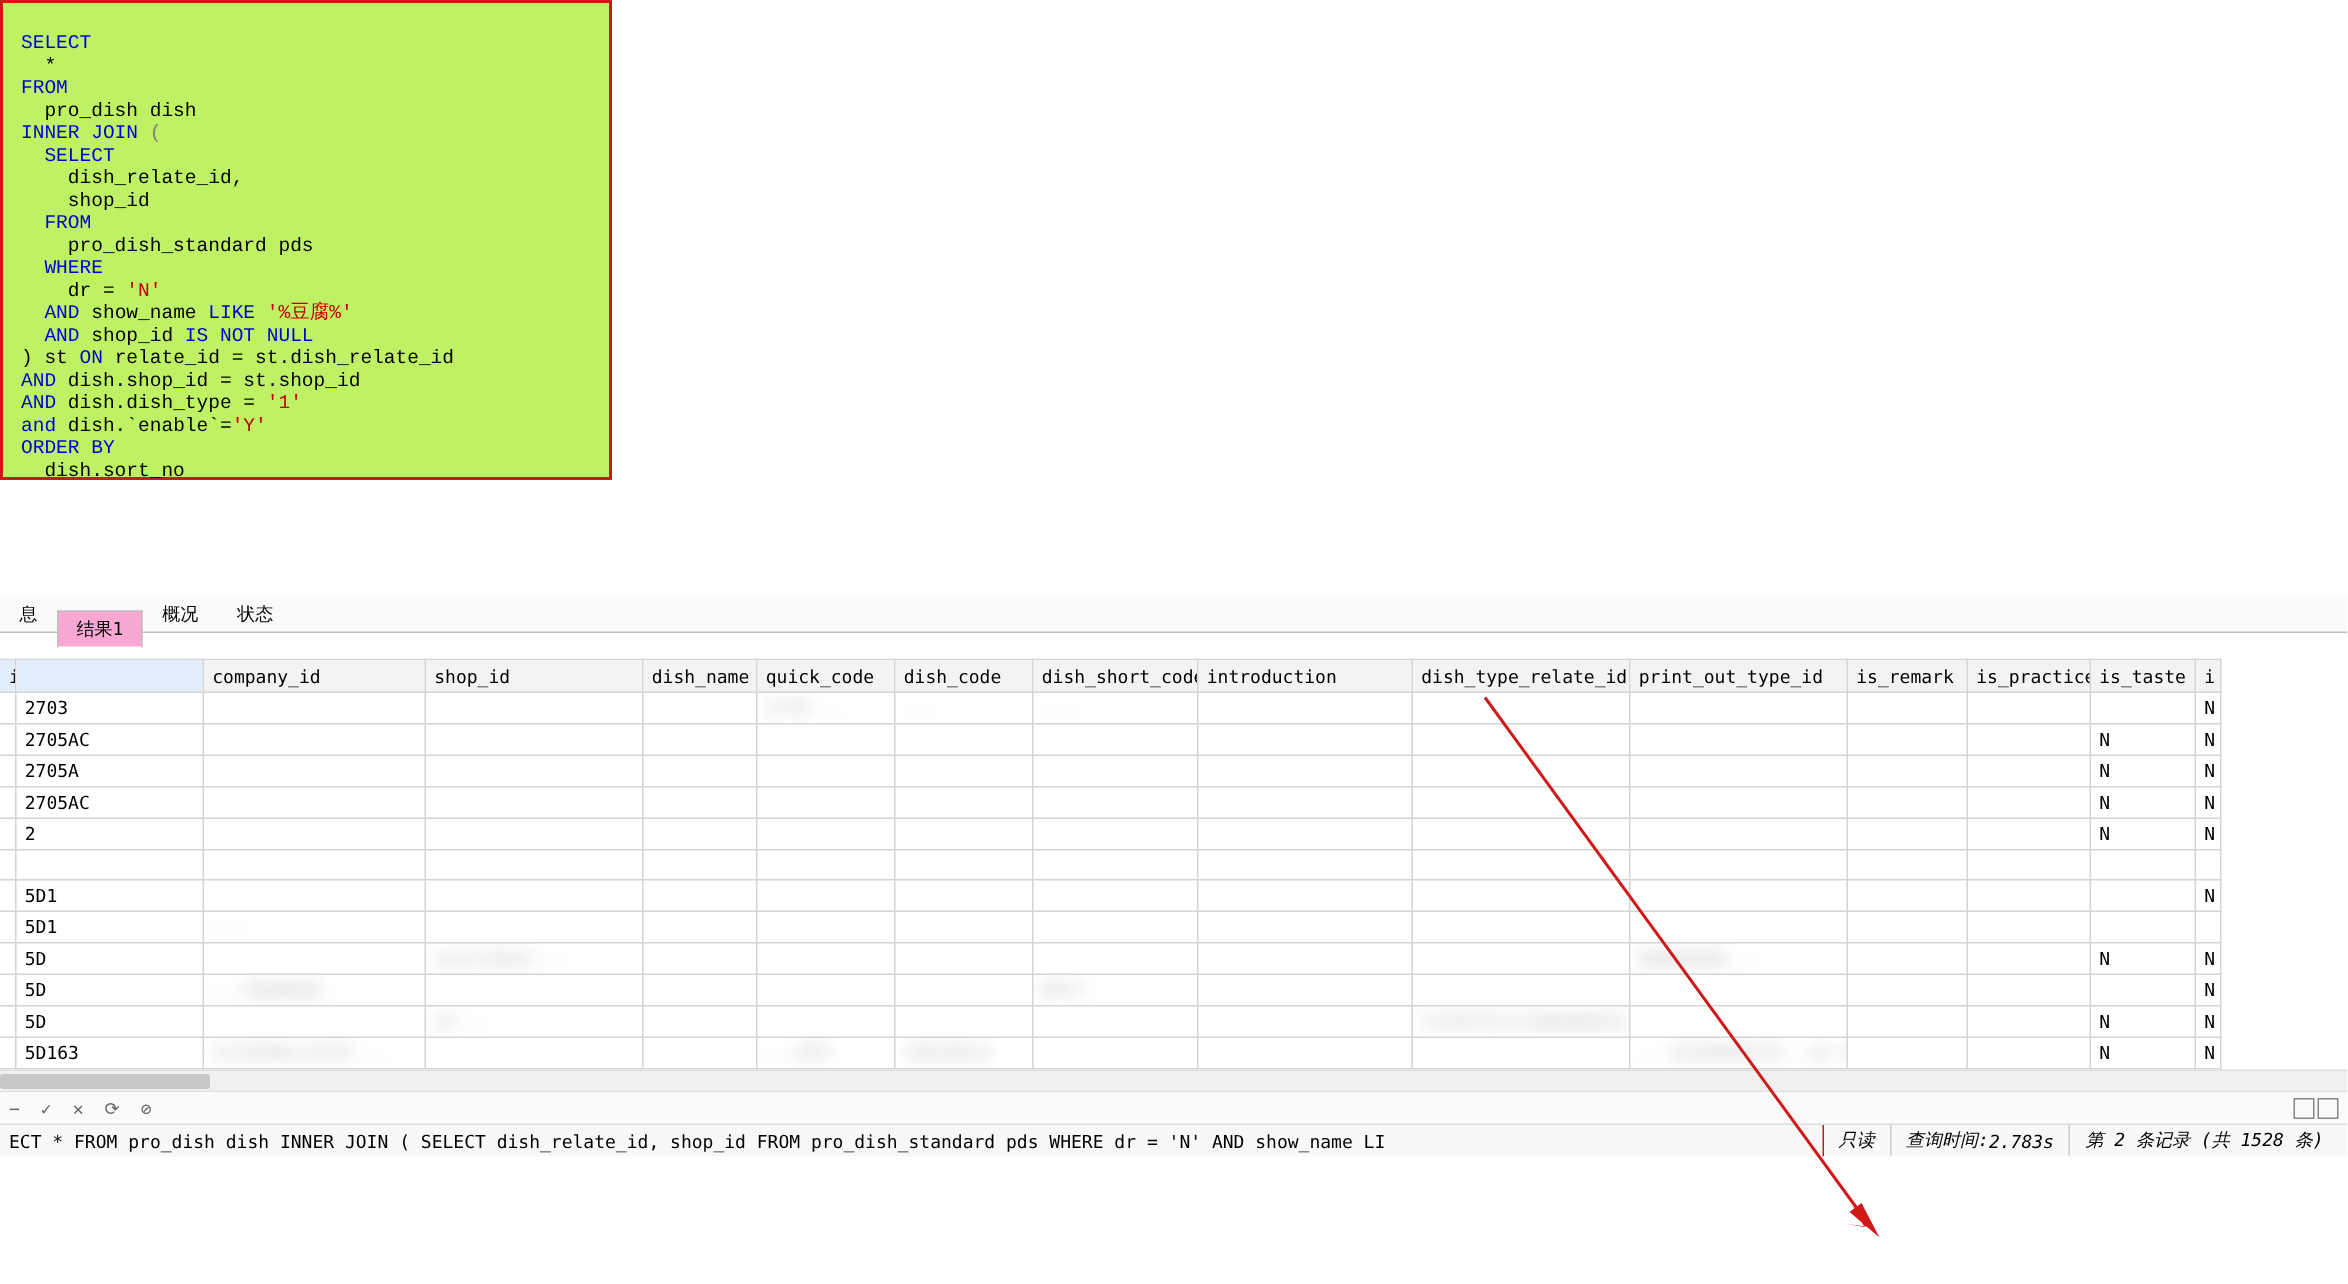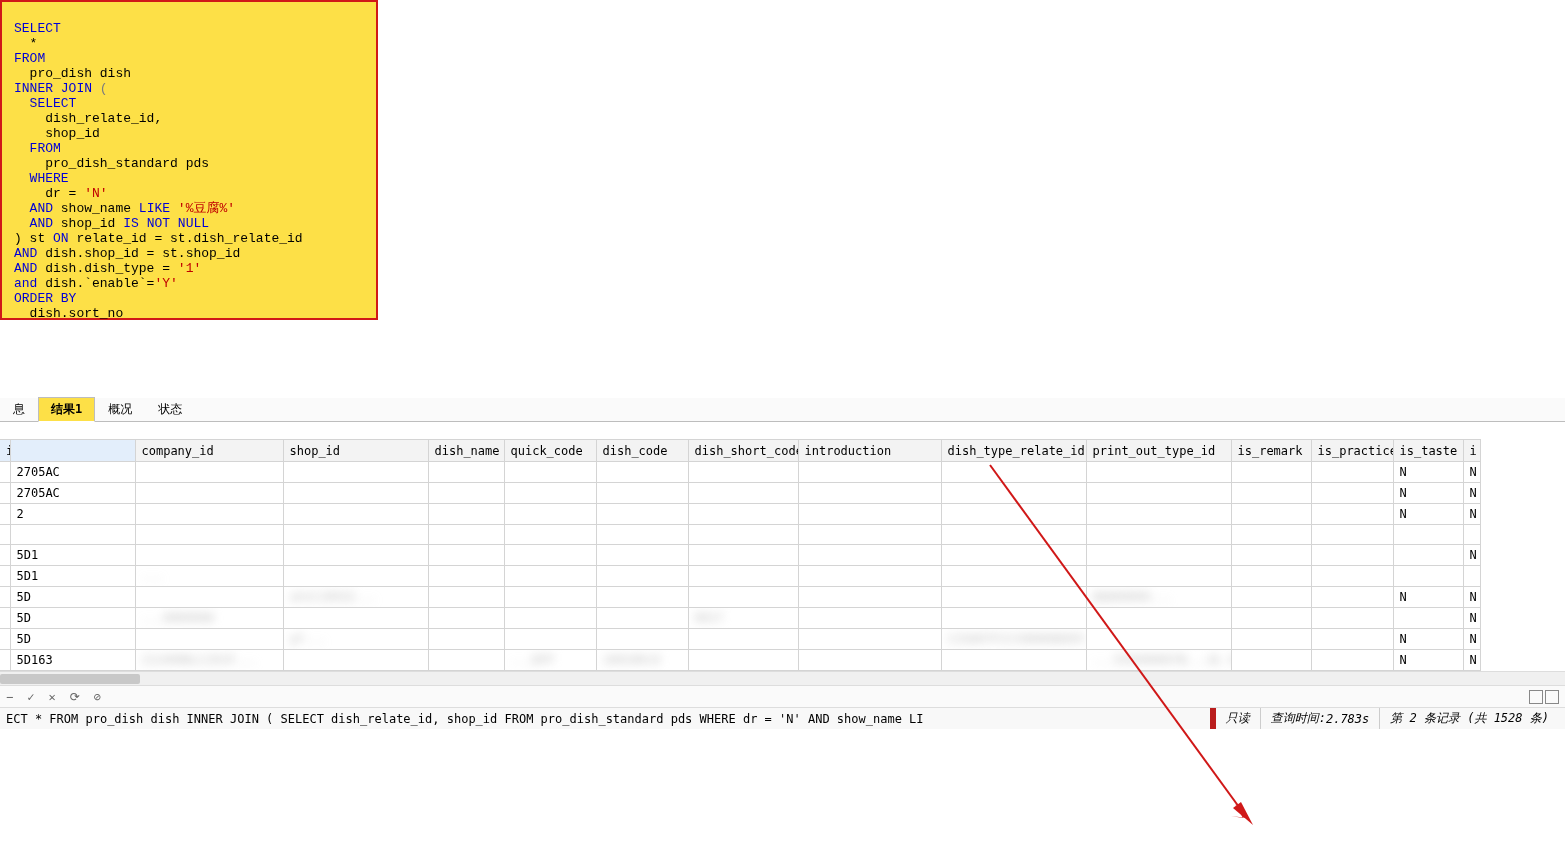--- a/index.html
+++ b/index.html
@@ -5,25 +5,25 @@
   * { box-sizing: border-box; margin: 0; padding: 0; }
   body {
     font-family: "SimSun", "Microsoft YaHei", monospace, sans-serif;
     font-size: 12px;
     background: #fff;
     color: #000;
     overflow: hidden;
   }
   .editor-wrap {
     position: relative;
-    width: 378px;
+    width: 408px;
     height: 320px;
     border: 2px solid #d01818;
     margin: 0 0 0 0;
-    background: #fde047;
+    background: #bef264;
     padding: 4px 4px 4px 12px;
   }
   .sql {
     font-family: "Consolas","Courier New",monospace;
     font-size: 13px;
     line-height: 15px;
     white-space: pre;
   }
   .kw { color: #0000d6; }
   .op { color: #7c7c7c; }
@@ -40,26 +40,26 @@
     background: #fafafa;
   }
   .tab {
     padding: 3px 12px;
     font-size: 12px;
     border: 1px solid transparent;
     border-bottom: none;
     cursor: pointer;
   }
   .tab.active {
-    background: #fde047;
+    background: #f9a8d4;
     border: 1px solid #bdbdbd;
     border-bottom-color: #fff;
     position: relative;
-    top: 1px;
-    font-weight: 700;
+    top: 11px;
+    font-weight: 400;
   }
 
   .grid-wrap {
     width: 100%;
     overflow: hidden;
     position: relative;
     margin-top: 17px;
   }
   table.grid {
     border-collapse: collapse;
@@ -111,21 +111,21 @@
     background: #f8f8f8;
     border-top: 1px solid #ddd;
     height: 22px;
     padding: 0 6px;
     white-space: nowrap;
     overflow: hidden;
     position: relative;
   }
   .status-seg { padding: 0 10px; border-right: 1px solid #ccc; height:100%; display:flex; align-items:center;font-style:italic;}
   .status-seg:last-child { border-right:none;}
-  .status-left { flex: 1 1 auto; overflow:hidden; text-overflow:ellipsis; padding-right:10px; border-right:6px solid #b91c1c; height:100%; display:flex; align-items:center;}
+  .status-left { flex: 1 1 auto; overflow:hidden; text-overflow:ellipsis; padding-right:10px; border-right:1px solid #b91c1c; height:100%; display:flex; align-items:center;}
 
   
   .arrow {
     position: absolute;
     pointer-events: none;
   }
   .arrow line { stroke: #d01818; stroke-width: 2; }
   .arrow polygon { fill: #d01818; }
 
   .hscroll { height:14px; background:#f0f0f0; border-top:1px solid #ddd; position:relative;}
@@ -199,21 +199,55 @@
       <th>print_out_type_id</th>
       <th>is_remark</th>
       <th>is_practice</th>
       <th>is_taste</th>
       <th>i</th>
     </tr>
   </thead>
   <tbody id="grid-body">
         <tr>
           <td></td>
+          <td>2703</td>
+          <td></td>
+          <td></td>
+          <td></td>
+          <td><span class="blur">LPYD...</span></td>
+          <td><span class="blur">...</span></td>
+          <td><span class="blur">...</span></td>
+          <td></td>
+          <td></td>
+          <td></td>
+          <td></td>
+          <td></td>
+          <td></td>
+          <td>N</td>
+        </tr>
+        <tr>
+          <td></td>
           <td>2705AC</td>
+          <td></td>
+          <td></td>
+          <td></td>
+          <td></td>
+          <td></td>
+          <td></td>
+          <td></td>
+          <td></td>
+          <td></td>
+          <td></td>
+          <td></td>
+          <td>N</td>
+          <td>N</td>
+        </tr>
+        <tr>
+          <td></td>
+          <td>2705A</td>
           <td></td>
           <td></td>
           <td></td>
           <td></td>
           <td></td>
           <td></td>
           <td></td>
           <td></td>
           <td></td>
           <td></td>

